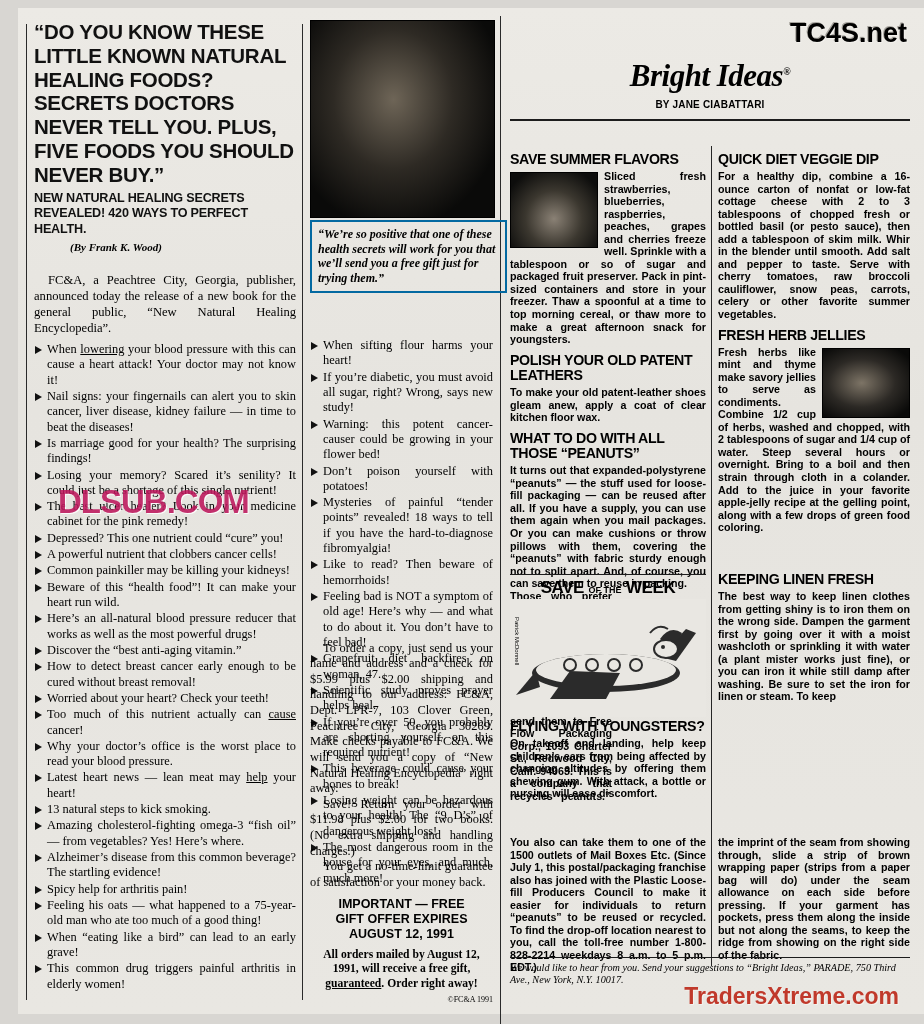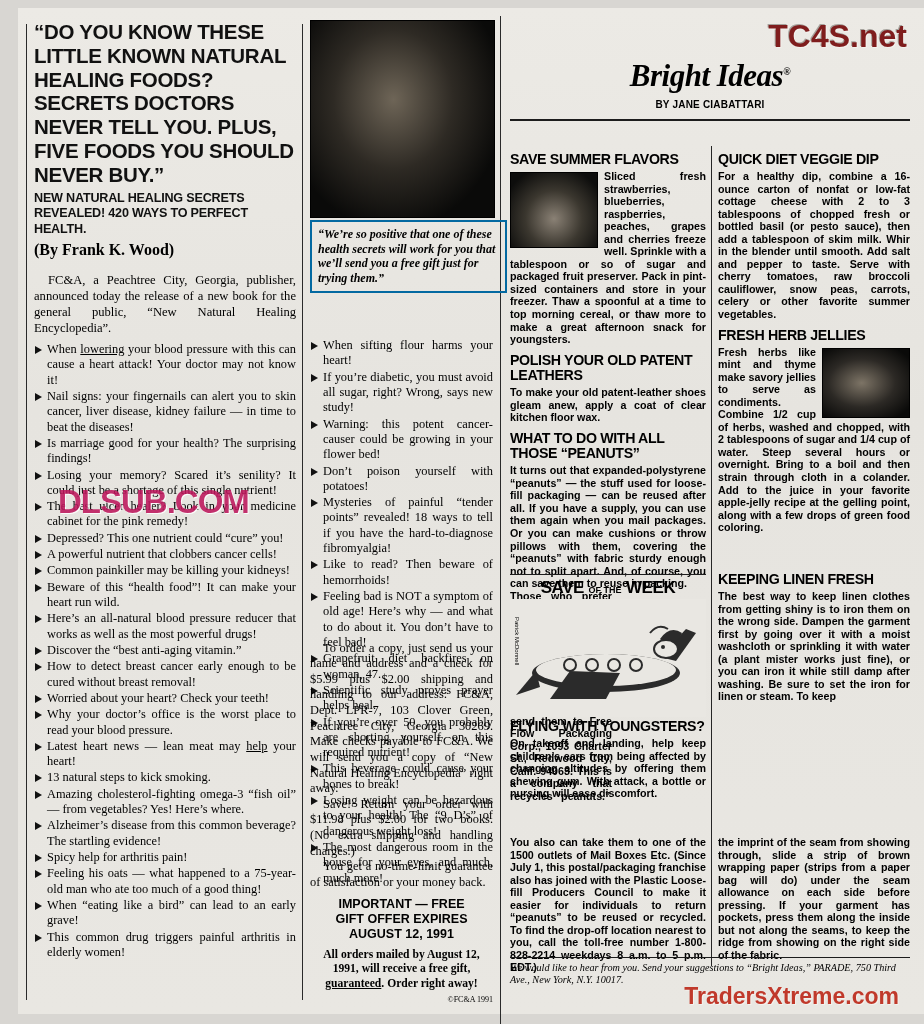--- a/index.html
+++ b/index.html
@@ -13,21 +13,21 @@
     background:#e8e6e1;
     box-shadow:0 0 4px rgba(0,0,0,.6) inset;
   }
   .sheet{
     position:absolute;inset:0;
     background:linear-gradient(180deg,#eceae5 0%,#e6e4df 40%,#e9e7e2 100%);
   }
   
   .wm-tc4s{
     position:absolute;right:18px;top:10px;font-family:"Liberation Sans",sans-serif;
-    font-weight:bold;font-size:32px;color:#7f1d1d;
+    font-weight:bold;font-size:27px;color:#000000;
     text-shadow:1px 1px 0 #f3f1ed, -1px -1px 0 #a5a29c;
     letter-spacing:0px;
   }
   .wm-dlsub{
     position:absolute;left:40px;top:475px;font-family:"Liberation Sans",sans-serif;
     font-weight:bold;font-size:33px;color:#be185d;opacity:.88;
     text-shadow:1px 1px 0 #ffffff;
     letter-spacing:-1px;
   }
   .wm-traders{
@@ -41,21 +41,21 @@
   .hl{
     font-family:"Liberation Sans",sans-serif;font-weight:bold;
     font-size:20.5px;line-height:1.16;color:#111;letter-spacing:-.3px;
     width:262px;
   }
   .sub{
     font-family:"Liberation Sans",sans-serif;font-weight:bold;
     font-size:12.6px;line-height:1.2;color:#111;margin-top:5px;width:262px;
     letter-spacing:-.2px;
   }
-  .byline{font-family:"Liberation Serif",serif;font-weight:bold;font-size:16px;margin-top:4px;}
+  .byline{font-family:"Liberation Serif",serif;font-style:italic;font-weight:bold;font-size:11px;margin-top:4px;margin-left:36px;}
   .photo{
     position:absolute;left:276px;top:0;width:183px;height:196px;
     background:#0b0b0b;
     background-image:radial-gradient(ellipse at 45% 40%, #6e6557 0%, #2e2a24 42%, #0a0a09 78%),
                      radial-gradient(ellipse at 62% 62%, rgba(200,185,160,.35) 0%, rgba(0,0,0,0) 55%);
     border:1px solid #000;
   }
   .caption{
     position:absolute;left:276px;top:200px;width:181px;
     border:2px solid #0369a1;padding:5px 6px;font-family:"Liberation Serif",serif;
@@ -152,20 +152,21 @@
           <div class="b">Losing your memory? Scared it’s senility? It could just be a shortage of this single nutrient!</div>
           <div class="b">The best ulcer healer? Look in your medicine cabinet for the pink remedy!</div>
           <div class="b">Depressed? This one nutrient could “cure” you!</div>
           <div class="b">A powerful nutrient that clobbers cancer cells!</div>
           <div class="b">Common painkiller may be killing your kidneys!</div>
           <div class="b">Beware of this “health food”! It can make your heart run wild.</div>
           <div class="b">Here’s an all-natural blood pressure reducer that works as well as the most powerful drugs!</div>
           <div class="b">Discover the “best anti-aging vitamin.”</div>
           <div class="b">How to detect breast cancer early enough to be cured without breast removal!</div>
           <div class="b">Worried about your heart? Check your teeth!</div>
+          <div class="b">Too much of this nutrient actually can <u>cause</u> cancer!</div>
           <div class="b">Why your doctor’s office is the worst place to read your blood pressure.</div>
           <div class="b">Latest heart news — lean meat may <u>help</u> your heart!</div>
           <div class="b">13 natural steps to kick smoking.</div>
           <div class="b">Amazing cholesterol-fighting omega-3 “fish oil” — from vegetables? Yes! Here’s where.</div>
           <div class="b">Alzheimer’s disease from this common beverage? The startling evidence!</div>
           <div class="b">Spicy help for arthritis pain!</div>
           <div class="b">Feeling his oats — what happened to a 75-year-old man who ate too much of a good thing!</div>
           <div class="b">When “eating like a bird” can lead to an early grave!</div>
           <div class="b">This common drug triggers painful arthritis in elderly women!</div>
         </div>

